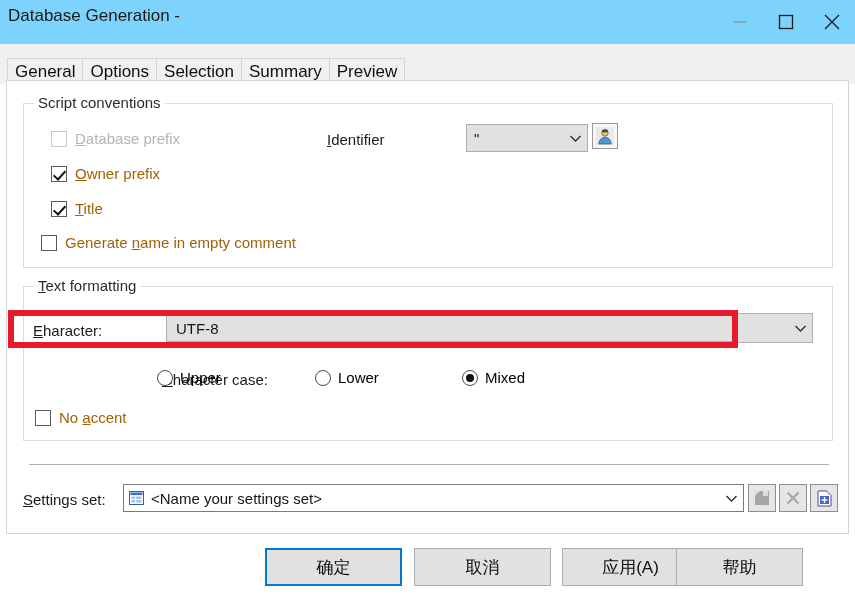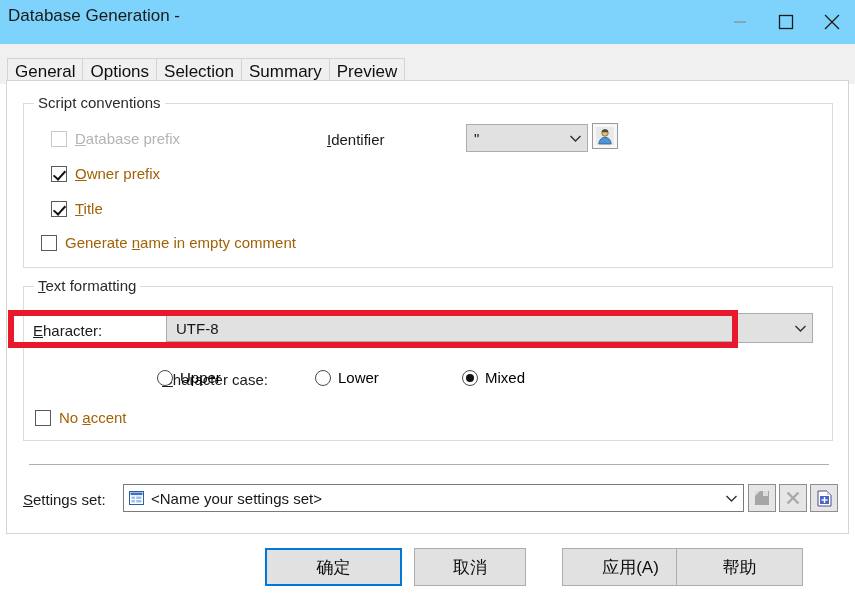--- a/index.html
+++ b/index.html
@@ -445,16 +445,16 @@
 </div>
 
 <div class="combo-inner-box">
   <span class="ctext">UTF-8</span>
 </div>
 
 <div class="redbox"></div>
 
 <div class="btnbar">
   <div class="dlgbtn focused" style="left:265px; width:137px;">确定</div>
-  <div class="dlgbtn" style="left:414px; width:112px;">取消</div>
+  <div class="dlgbtn" style="left:414px; width:137px;">取消</div>
   <div class="dlgbtn" style="left:562px; width:137px;">应用(A)</div>
   <div class="dlgbtn" style="left:676px; width:127px;">帮助</div>
 </div>
 
 </body></html>

